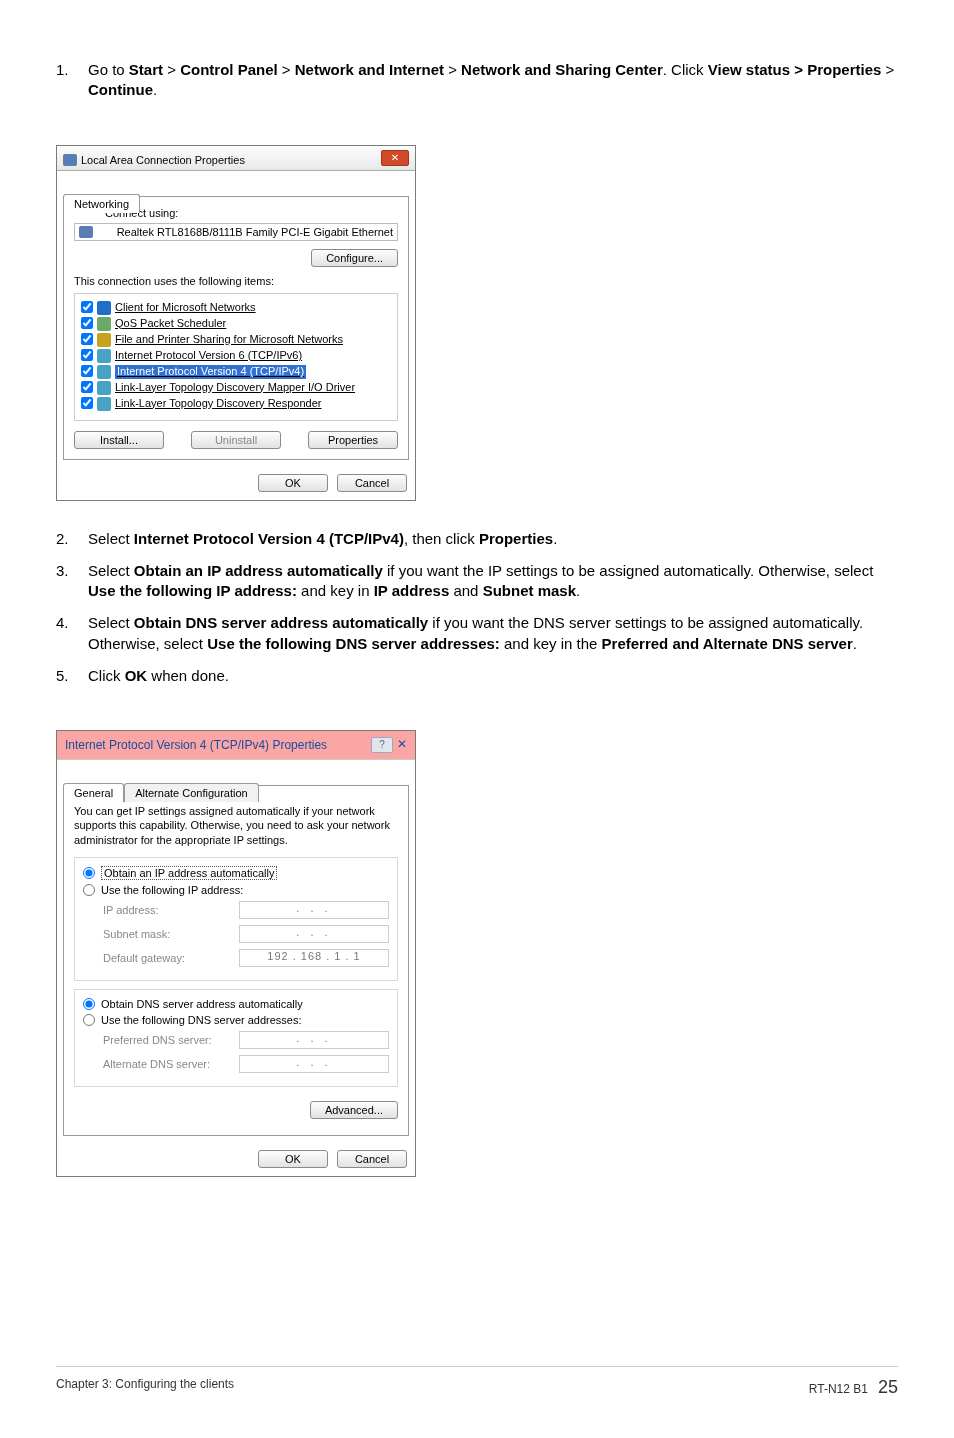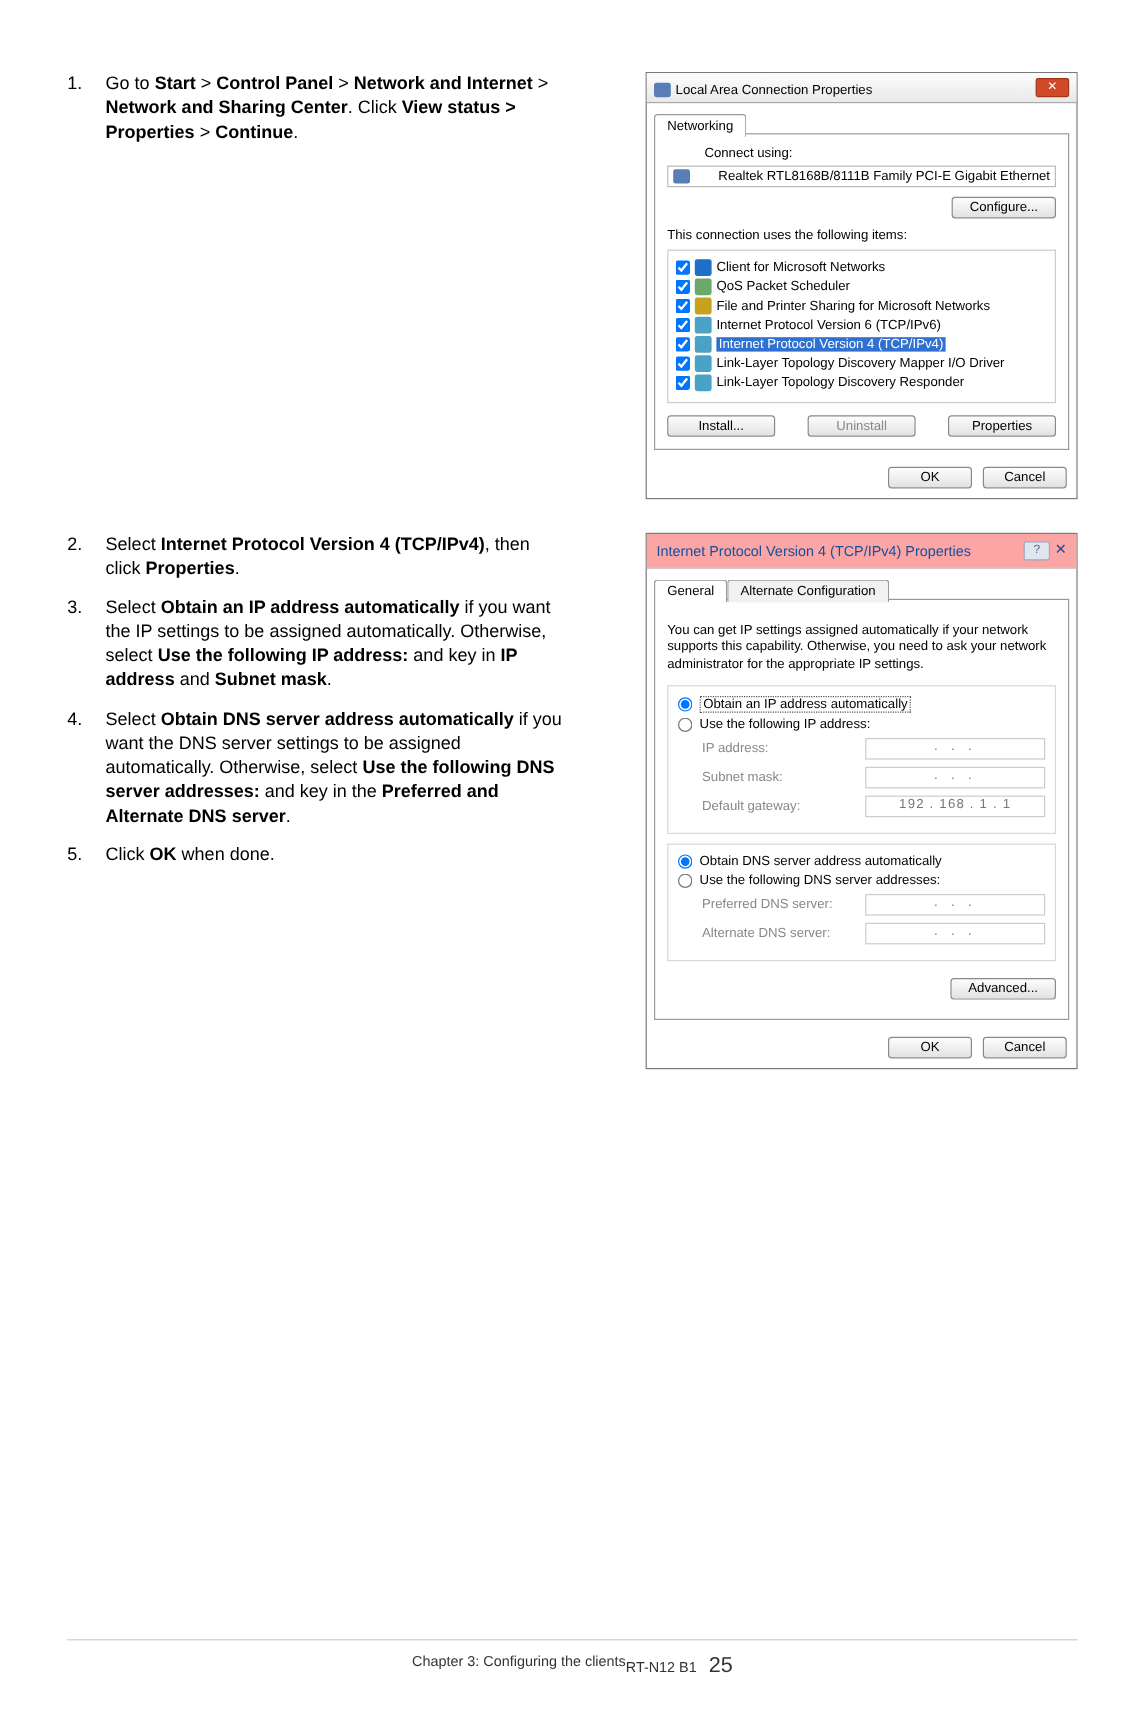--- a/index.html
+++ b/index.html
@@ -18,21 +18,22 @@
   }
   .heading {
     font-size: 22px;
     font-weight: bold;
     margin-bottom: 18px;
   }
   .heading sup { font-size: 13px; vertical-align: super; }
   .content-row {
     display: flex;
     align-items: flex-start;
-    gap: 12px;
+    gap: 32px;
+    flex-direction: column;
   }
   .left-col { flex: 1; font-size: 15px; line-height: 1.35; }
   .right-col { flex: 1; }
   ol.steps { list-style: none; counter-reset: step; }
   ol.steps > li { display: flex; gap: 14px; margin-bottom: 12px; }
   ol.steps > li::before {
     counter-increment: step;
     content: counter(step) ".";
     min-width: 18px;
     font-size: 15px;
@@ -75,21 +76,21 @@
   .tab {
     display: inline-block;
     border: 1px solid #999;
     border-bottom: none;
     background: #fff;
     padding: 3px 10px;
     font-size: 11px;
     border-top-left-radius: 3px;
     border-top-right-radius: 3px;
     position: relative;
-    top: 3px;
+    top: 17px;
   }
   .tab.inactive { background: #f1f1f1; }
   .tab-panel {
     border: 1px solid #999;
     margin: 0 6px 6px 6px;
     padding: 10px;
   }
   .field-box {
     border: 1px solid #bbb;
     background: #fff;
@@ -105,21 +106,21 @@
     font-size: 11px;
     text-align: center;
     cursor: default;
   }
   .wbtn.disabled { color: #888; }
   .group {
     border: 1px solid #ccc;
     padding: 6px;
     margin-top: 6px;
   }
-  .chk { display:flex; align-items:center; gap:4px; padding:1px 0; }
+  .chk { display:flex; gap:4px; padding:1px 0;text-decoration:underline; }
   .chk input { width:12px; height:12px; }
   .ico { width:14px; height:14px; display:inline-block; }
   .ico-net { background:#1e6fc7; border-radius:2px; }
   .ico-qos { background:#6aa96a; border-radius:2px; }
   .ico-file { background:#c7a21e; border-radius:2px; }
   .ico-proto { background:#4aa2c7; border-radius:2px; }
   .sel-highlight { background:#3070d0; color:#fff; padding:0 2px; }
   .dialog-footer {
     padding: 8px;
     text-align: right;
@@ -163,21 +164,21 @@
   .adv-row { text-align:right; padding:6px 0; }
 
   .footer {
     position: absolute;
     bottom: 40px;
     left: 56px;
     right: 56px;
     border-top: 1px solid #ccc;
     padding-top: 10px;
     display:flex;
-    justify-content: center;
+    justify-content: space-between;
     font-size: 12px;
     color:#333;
   }
   .footer .pagenum { font-size: 18px; margin-left: 10px; }
   .footer-right { display:flex; align-items:baseline; }
   .net-ico-sm {
     width:14px; height:12px; display:inline-block; background:#5a7db5; border-radius:2px;
   }
 </style>
 </head>

